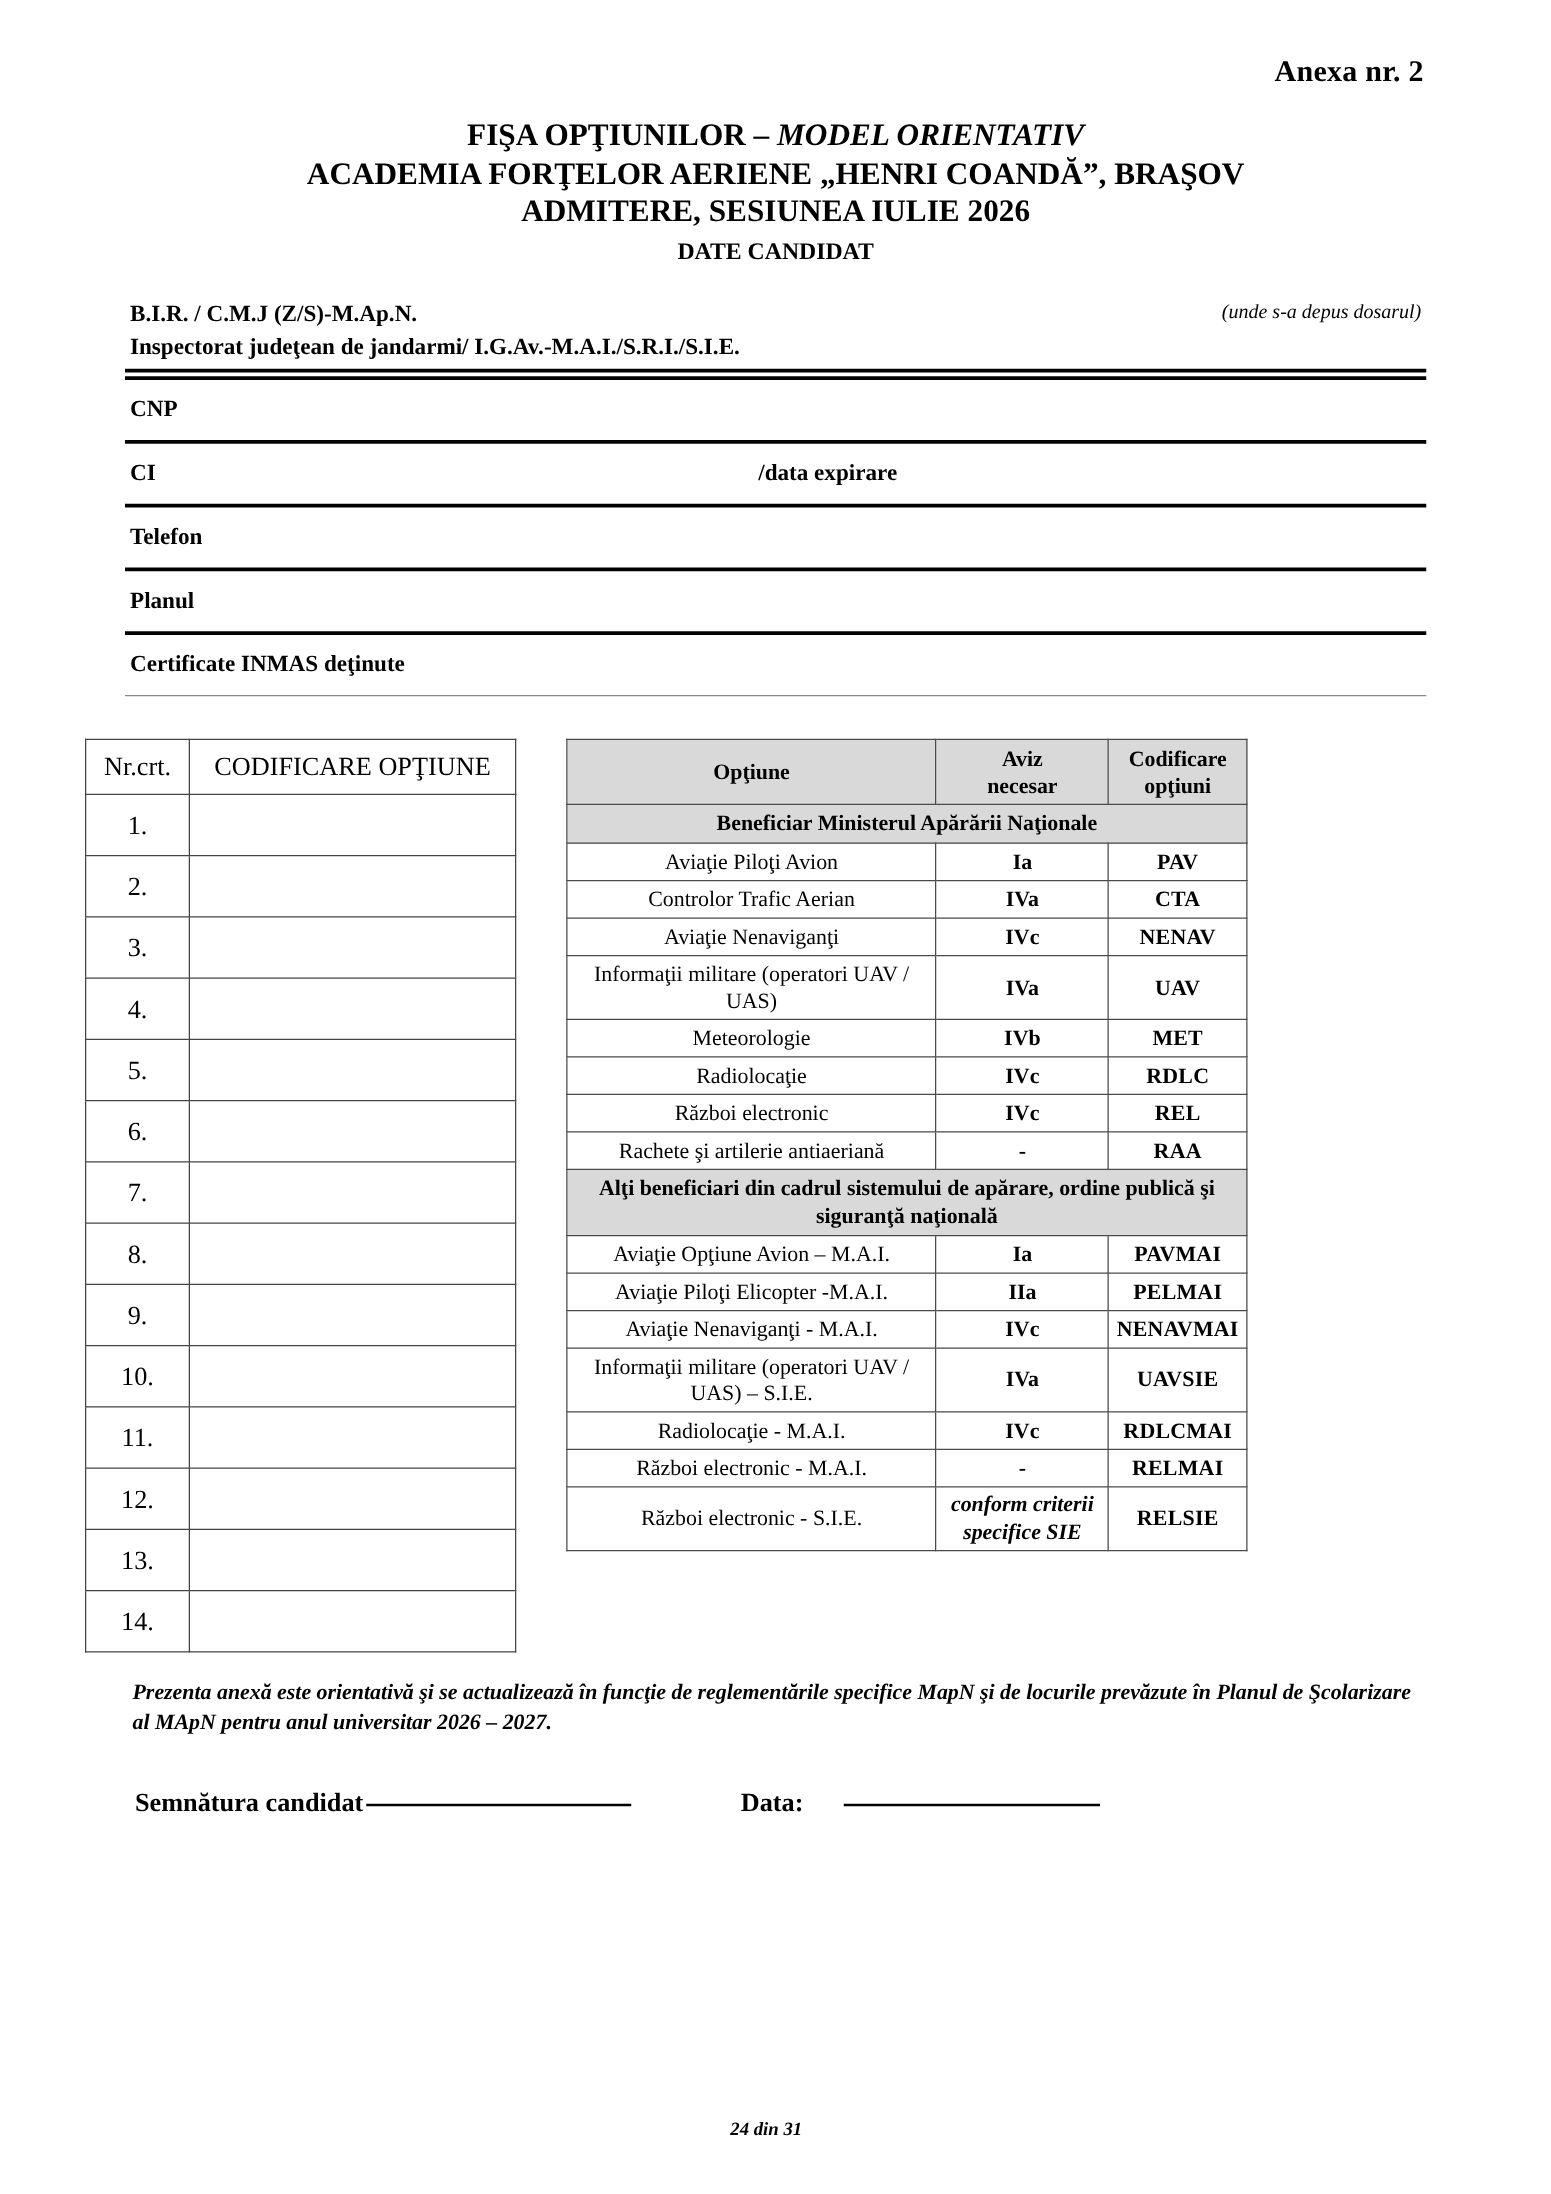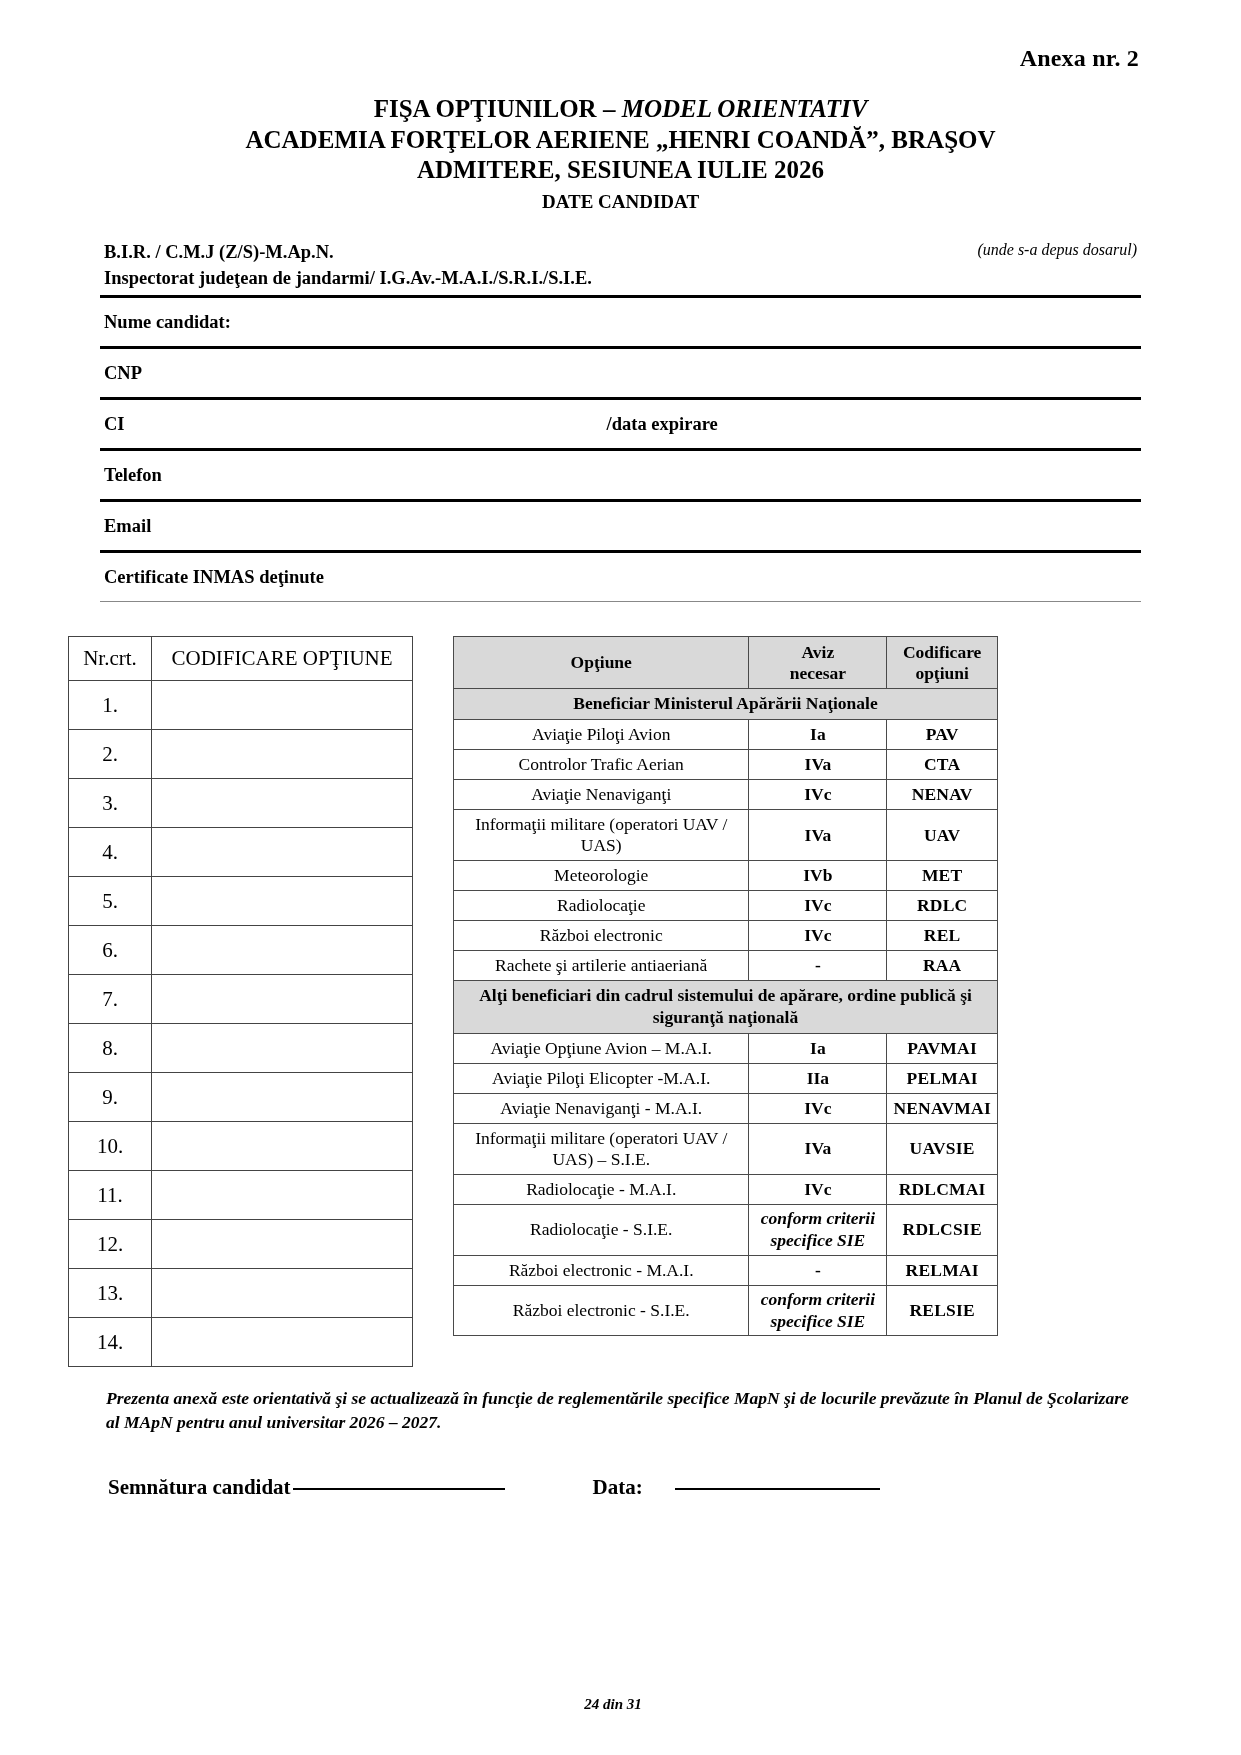--- a/index.html
+++ b/index.html
@@ -253,24 +253,20 @@
   <div class="cand-block">
     <div class="bir-row">
       <div class="bir-left">
         <div>B.I.R. / C.M.J (Z/S)-M.Ap.N.</div>
         <div>Inspectorat judeţean de jandarmi/ I.G.Av.-M.A.I./S.R.I./S.I.E.</div>
       </div>
       <div class="bir-note">(unde s-a depus dosarul)</div>
     </div>
     <div class="rule"></div>
 
-    <div class="field-row">
-      <span>Nume candidat:</span>
-      <span class="f-mid"></span>
-    </div>
     <div class="rule"></div>
 
     <div class="field-row">
       <span>CNP</span>
       <span class="f-mid"></span>
     </div>
     <div class="rule"></div>
 
     <div class="field-row">
       <span>CI</span>
@@ -278,21 +274,21 @@
     </div>
     <div class="rule"></div>
 
     <div class="field-row">
       <span>Telefon</span>
       <span class="f-mid"></span>
     </div>
     <div class="rule"></div>
 
     <div class="field-row">
-      <span>Email</span>
+      <span>Planul</span>
       <span class="f-mid"></span>
     </div>
     <div class="rule"></div>
 
     <div class="field-row">
       <span>Certificate INMAS deţinute</span>
       <span class="f-mid"></span>
     </div>
     <div class="rule-thin"></div>
   </div>
@@ -453,25 +449,20 @@
             <td class="opt-name">Informaţii militare (operatori UAV / UAS) – S.I.E.</td>
             <td class="aviz">IVa</td>
             <td class="code">UAVSIE</td>
           </tr>
           <tr>
             <td class="opt-name">Radiolocaţie - M.A.I.</td>
             <td class="aviz">IVc</td>
             <td class="code">RDLCMAI</td>
           </tr>
           <tr>
-            <td class="opt-name">Radiolocaţie - S.I.E.</td>
-            <td class="aviz ital">conform criterii specifice SIE</td>
-            <td class="code">RDLCSIE</td>
-          </tr>
-          <tr>
             <td class="opt-name">Război electronic - M.A.I.</td>
             <td class="aviz">-</td>
             <td class="code">RELMAI</td>
           </tr>
           <tr>
             <td class="opt-name">Război electronic - S.I.E.</td>
             <td class="aviz ital">conform criterii specifice SIE</td>
             <td class="code">RELSIE</td>
           </tr>
 

